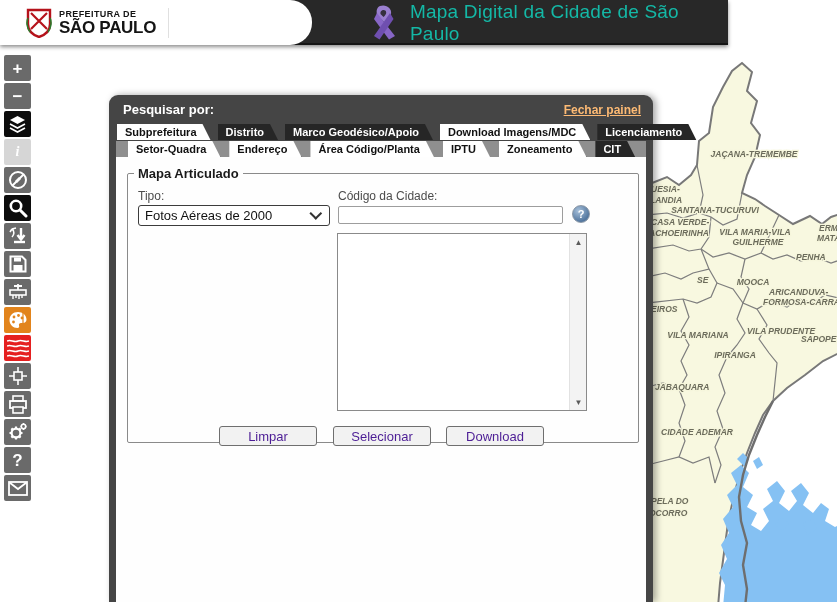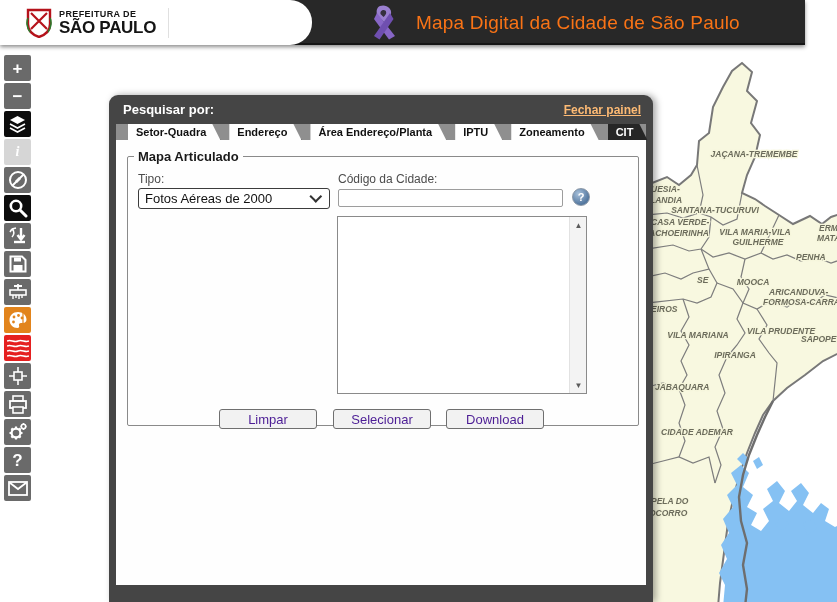--- a/index.html
+++ b/index.html
@@ -1,39 +1,39 @@
 <!DOCTYPE html>
 <html><head>
 <meta charset="utf-8">
 <style>
   * { margin:0; padding:0; box-sizing:border-box; }
   html,body { width:837px; height:602px; overflow:hidden; background:#fff;
               font-family:"Liberation Sans", sans-serif; }
   #screen { position:relative; width:837px; height:602px; overflow:hidden; background:#fff; }
 
   
-  #header { position:absolute; left:0; top:0; width:805px; height:45px;
+  #header { position:absolute; left:0; top:0; width:728px; height:45px;
             background:#282828; border-bottom:2px solid #151515;
             box-shadow:0 2px 4px rgba(0,0,0,.45); z-index:30; }
   #logo-area { position:absolute; left:0; top:0; height:45px; width:312px;
                background:#fff; border-radius:0 22px 22px 0;
                display:flex; align-items:center; }
   #pref-logo { display:flex; align-items:center; gap:7px; margin-left:26px; }
   #pref-text { line-height:1; color:#141414; }
   #pref-text .l1 { font-size:9px; font-weight:bold; letter-spacing:.4px; }
   #pref-text .l2 { font-size:17px; font-weight:bold; letter-spacing:-.3px; }
   #logo-divider { width:1px; height:30px; background:#e0e0e0; margin:0 10px 0 12px; }
   #geosampa-logo { display:flex; align-items:center; gap:5px; }
   #gs-text { line-height:1; }
   #gs-text .row1 { font-size:19px; font-weight:bold; letter-spacing:-.4px; }
   #gs-text .geo { color:#16365e; } #gs-text .sampa { color:#3f8fd8; }
   #gs-text .row2 { font-size:12px; font-weight:bold; color:#3f8fd8; text-align:right; margin-top:1px;}
   #ribbon { position:absolute; left:366px; top:4px; }
   #header-title { position:absolute; left:410px; top:0; height:45px; display:flex;
-                  align-items:center; color:#f97316; font-size:19px; letter-spacing:.2px;margin-left:6px; }
+                  align-items:center; color:#14b8a6; font-size:19px; letter-spacing:.2px; }
 
   
   #toolbar { position:absolute; left:4px; top:55px; width:27px; z-index:20; }
   .tb { width:27px; height:26px; margin-bottom:2px; background:#6a6a6a;
         border:none; border-radius:2px; display:flex; align-items:center; justify-content:center;
         color:#fff; cursor:pointer; padding:0; }
   .tb.active { background:#0c0c0c; }
   .tb.disabled { background:#d6d6d6; }
   .tb.orange { background:#e2841c; }
   .tb.red { background:#e52020; }
@@ -306,25 +306,32 @@
       </svg>
     </button>
   </div>
 
   <div id="panel">
     <div id="panel-header">
       <span id="panel-title">Pesquisar por:</span>
       <a id="panel-close">Fechar painel</a>
     </div>
 
+    <div class="tabs" id="tabs-row1">
+      <div class="tab light">Subprefeitura</div>
+      <div class="tab dark">Distrito</div>
+      <div class="tab dark">Marco Geodésico/Apoio</div>
+      <div class="tab light">Download Imagens/MDC</div>
+      <div class="tab dark">Licenciamento</div>
+    </div>
 
     <div class="tabs" id="tabs-row2">
       <div class="tab light">Setor-Quadra</div>
       <div class="tab light">Endereço</div>
-      <div class="tab light">Área Endereço/Planta</div>
+      <div class="tab light">Área Código/Planta</div>
       <div class="tab light">IPTU</div>
       <div class="tab light">Zoneamento</div>
       <div class="tab dark">CIT</div>
     </div>
 
     <div id="panel-content">
       <fieldset id="mapa-articulado">
         <legend>Mapa Articulado</legend>
 
         <span class="flabel" id="tipo-label">Tipo:</span>

